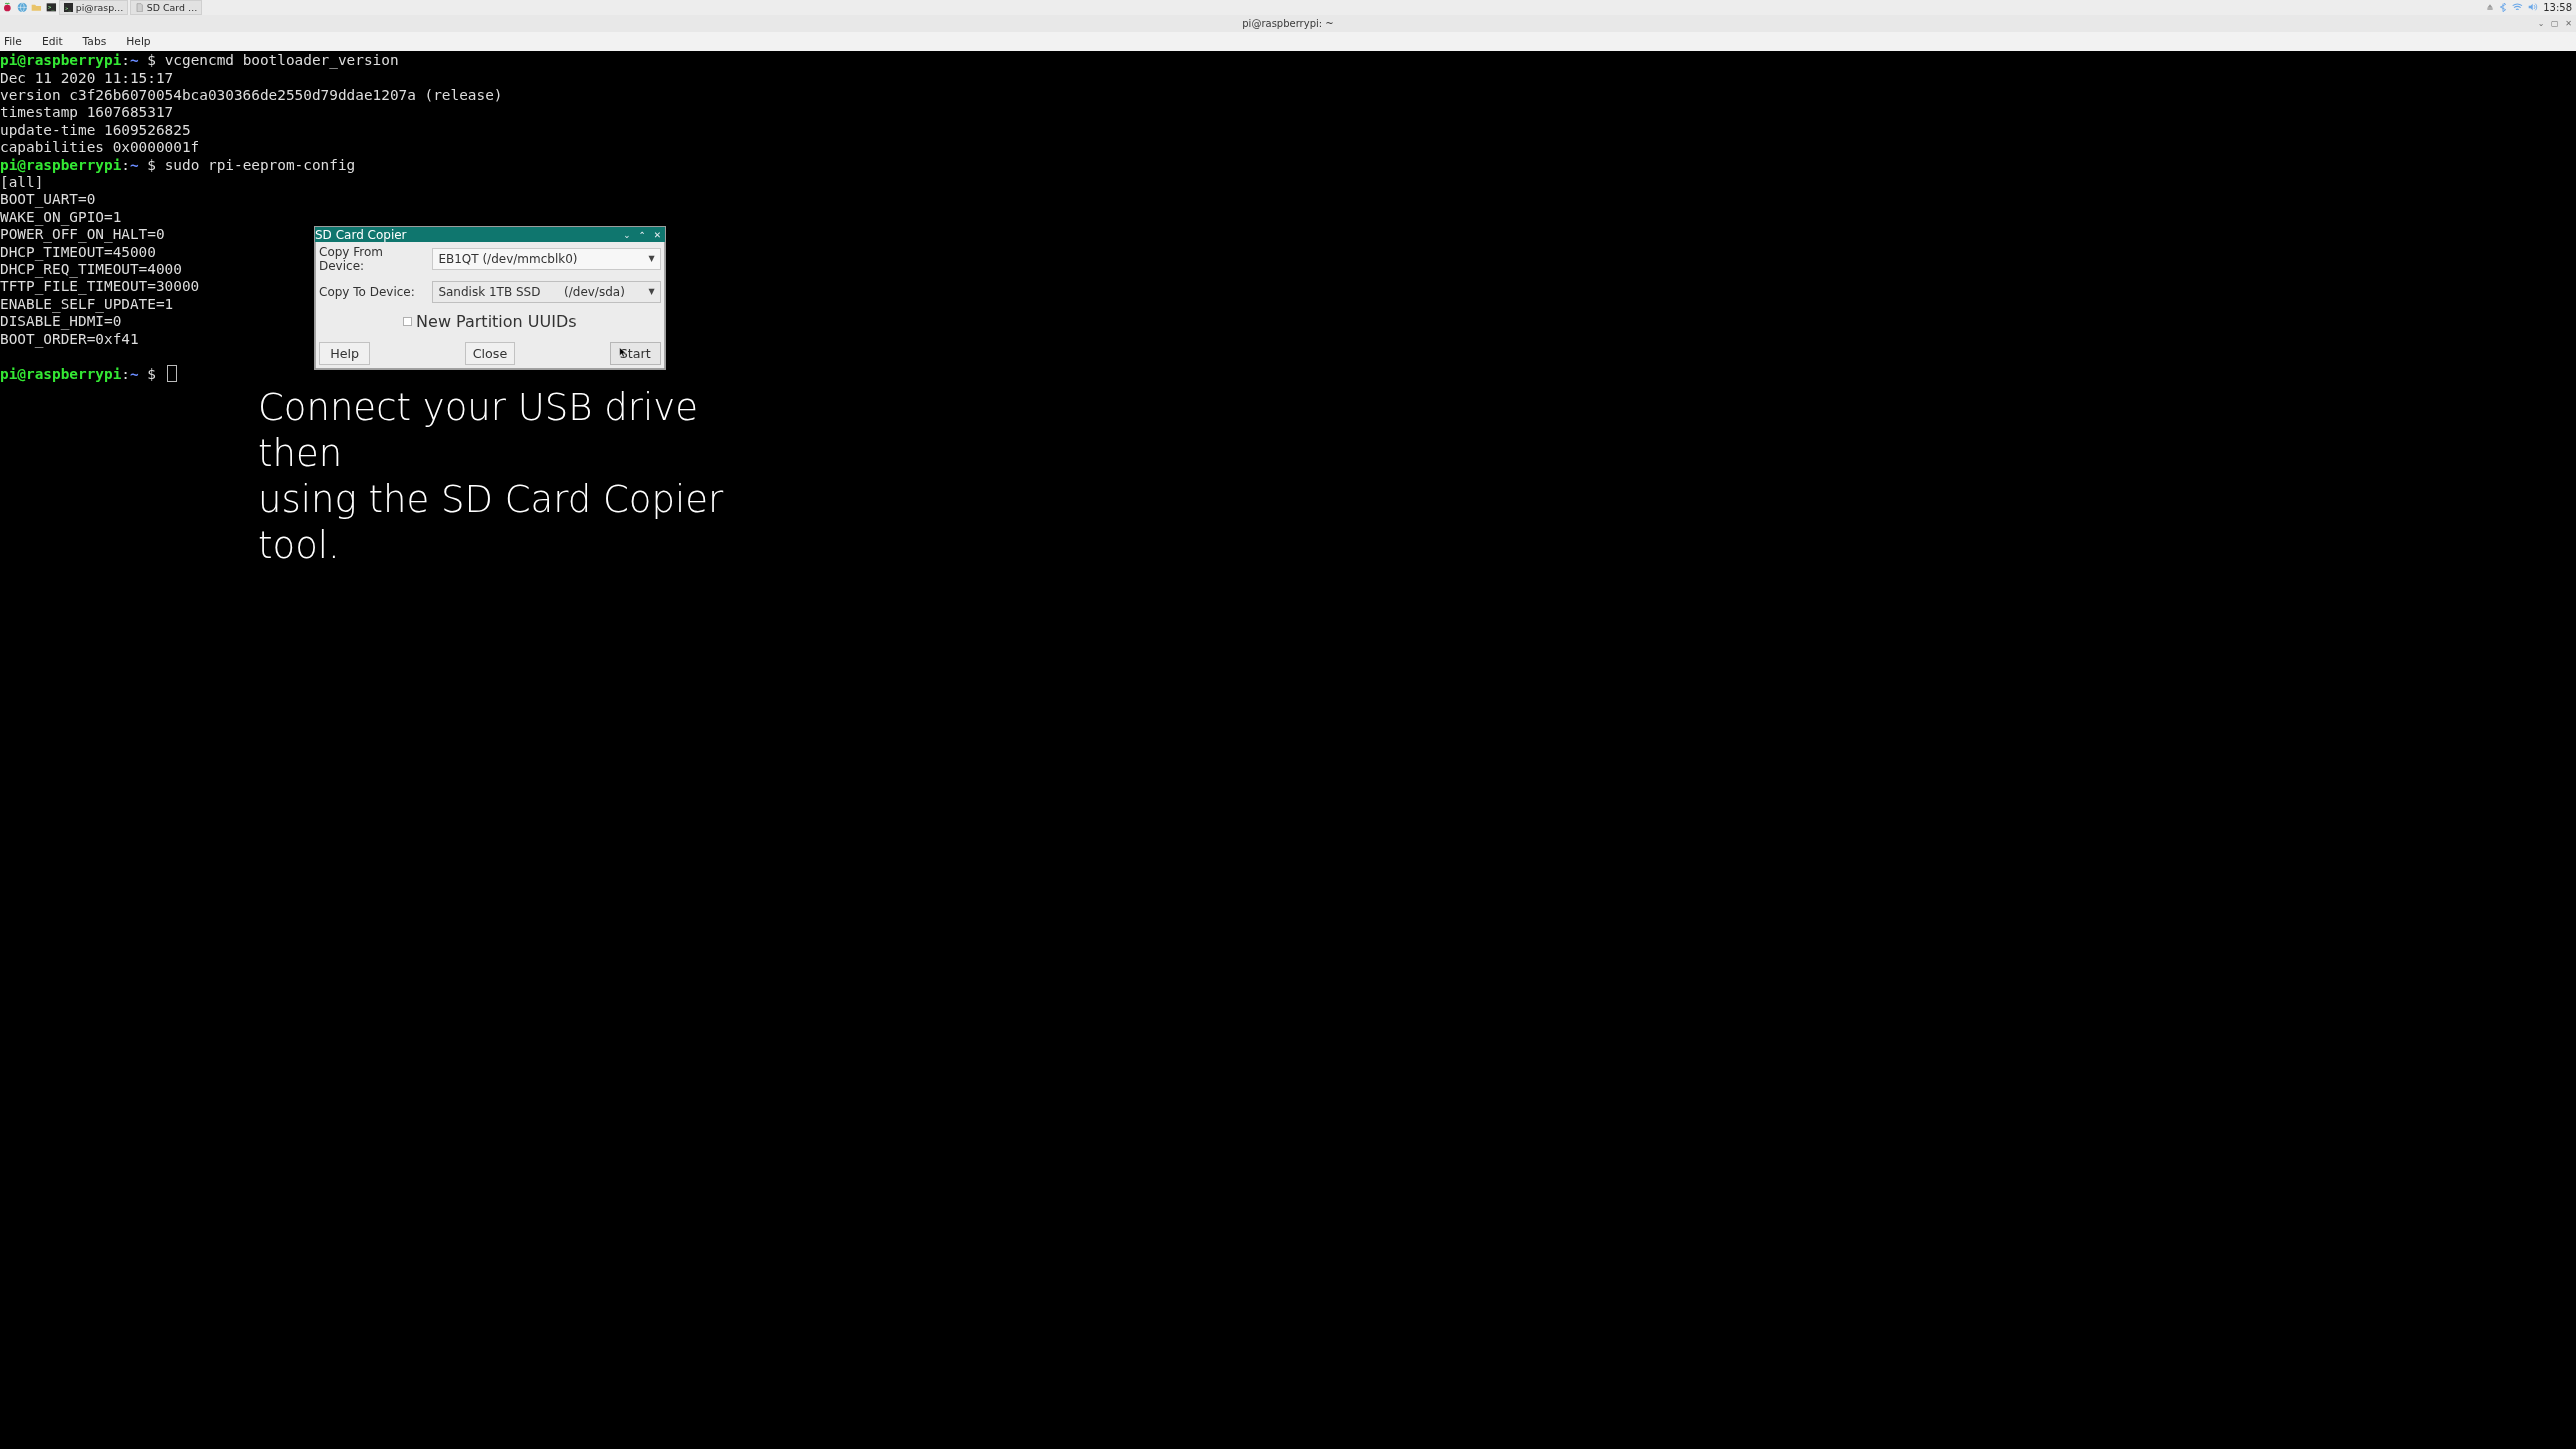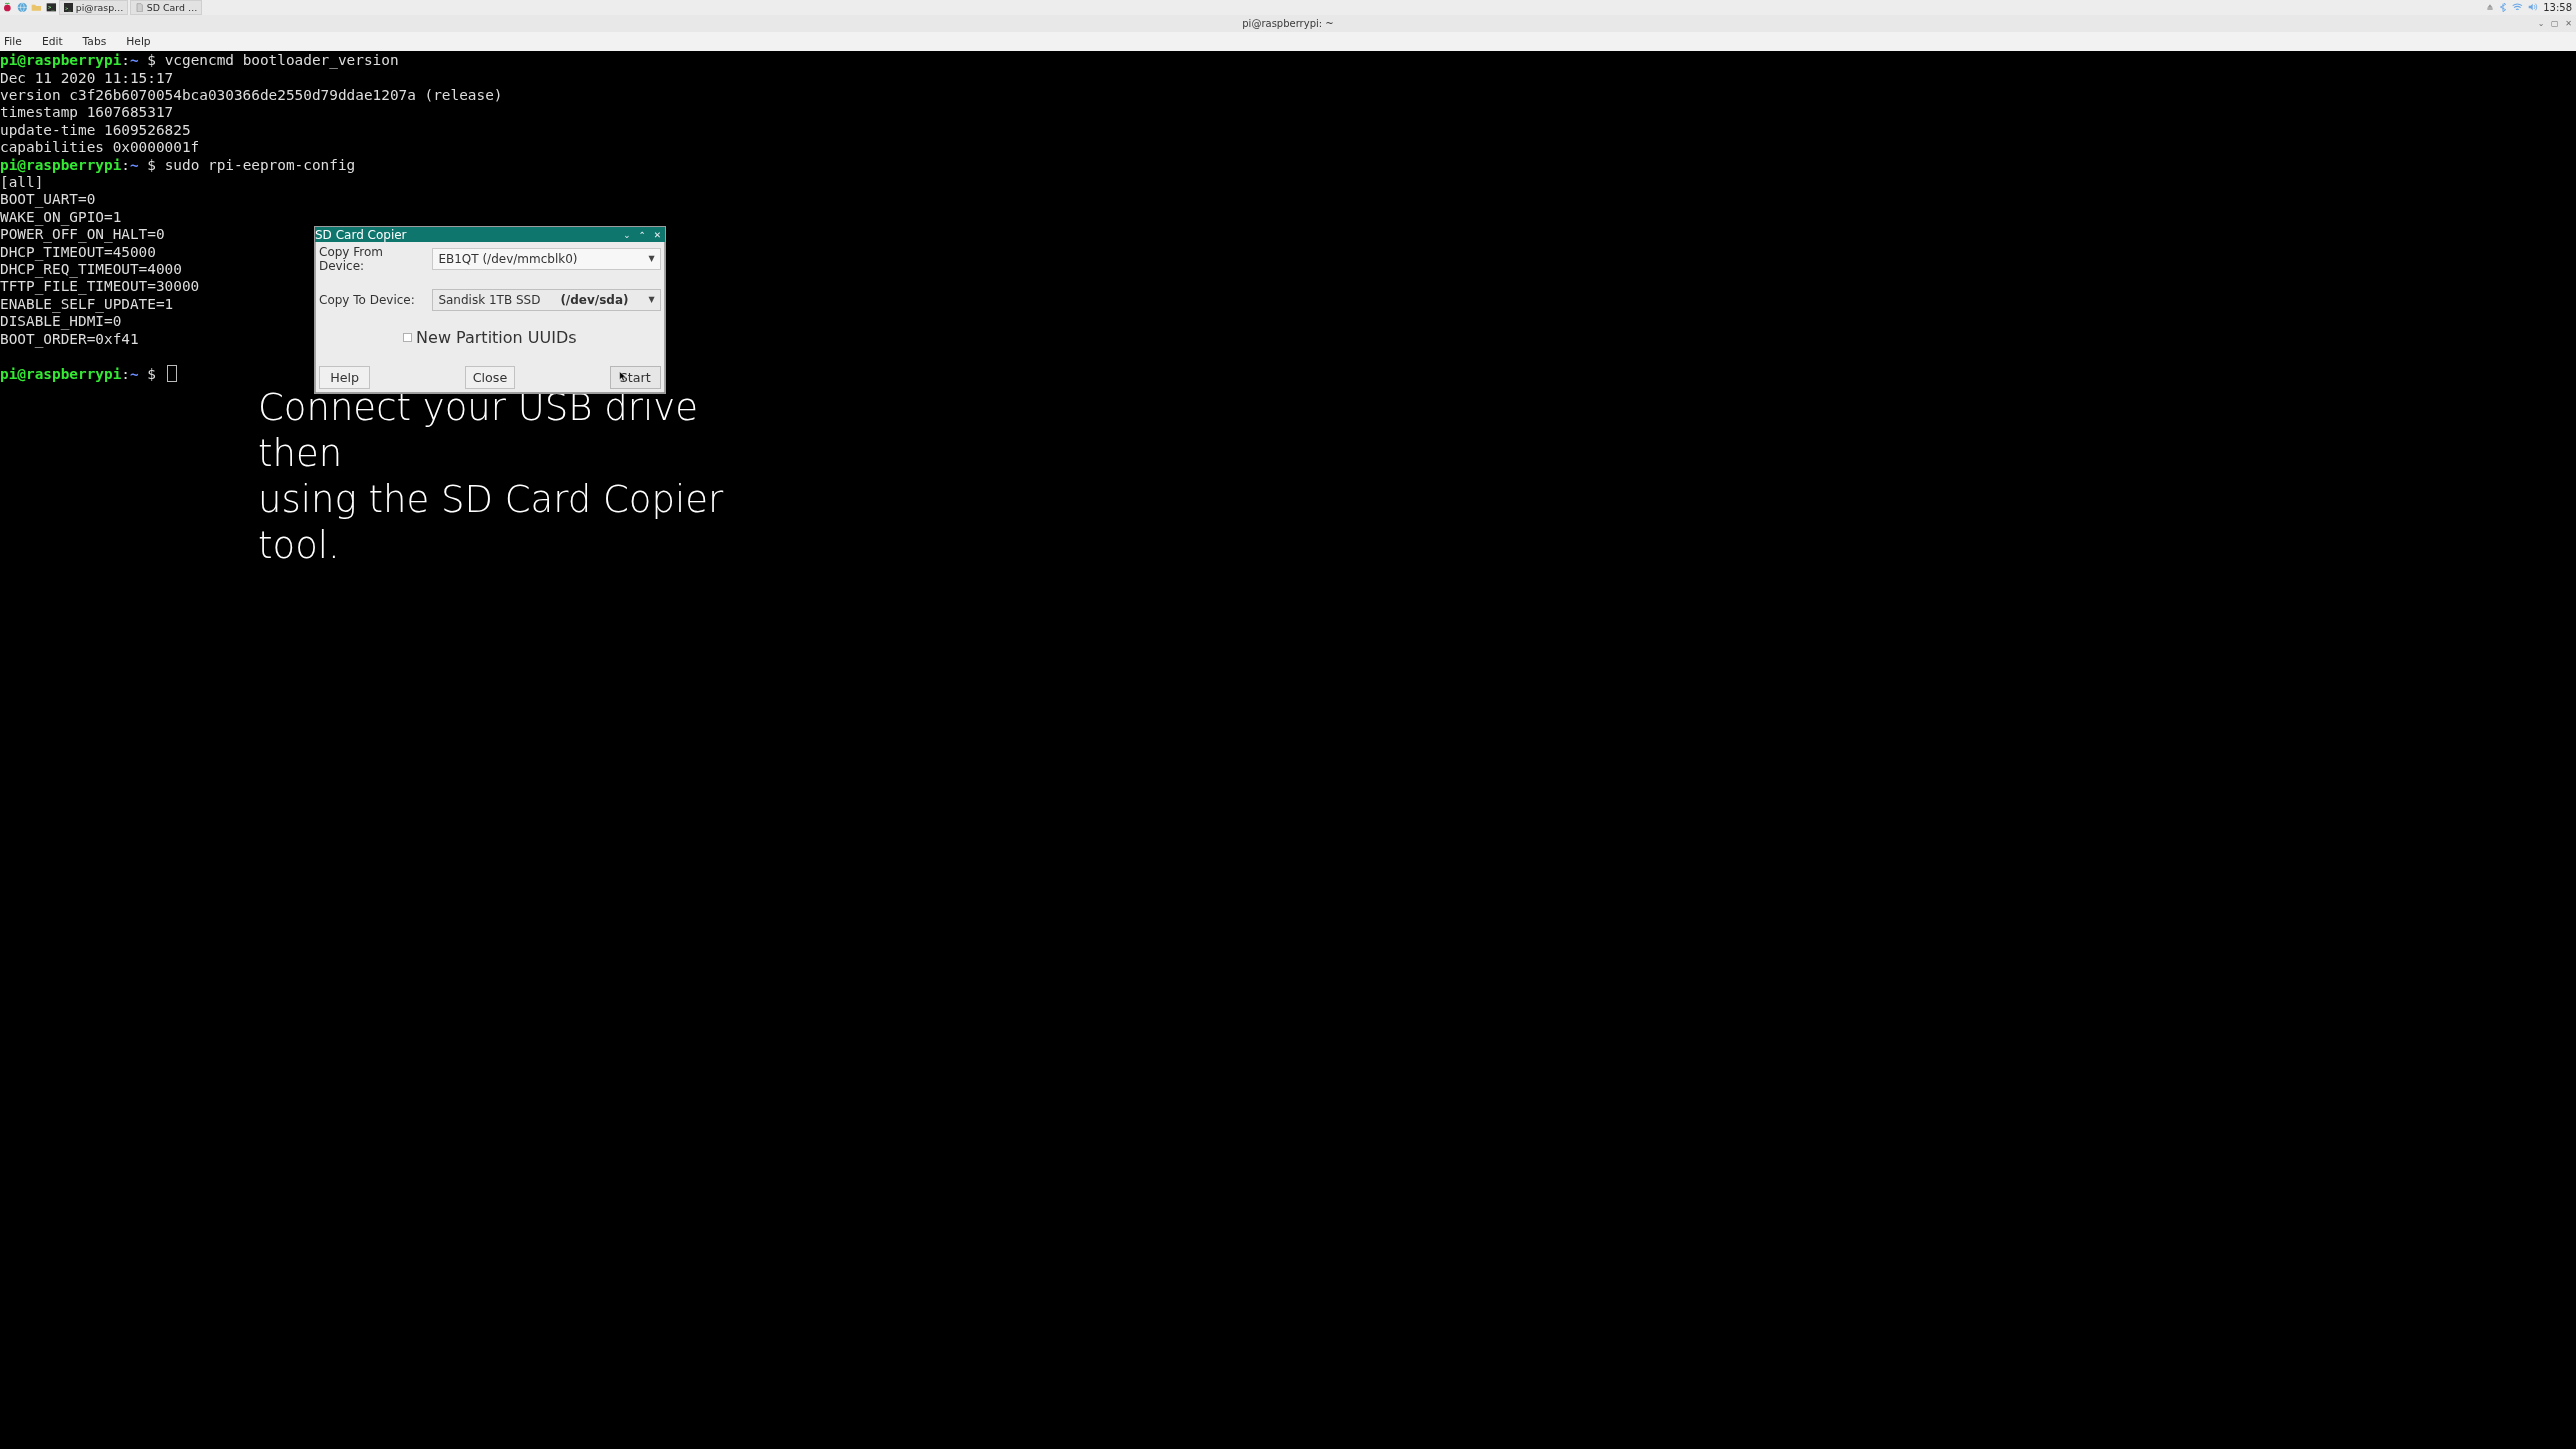--- a/index.html
+++ b/index.html
@@ -145,21 +145,21 @@
     position:absolute;
     right:4px; top:0; bottom:0;
     display:flex; align-items:center; gap:8px;
     color:#e8eef3;
     font-size:8.7px;
   }
   .dialog .dlg-body {
     padding: 2.7px 4px 4px 4px;
     display:flex;
     flex-direction:column;
-    gap:16px;
+    gap:8px;
     border-radius:19px;
   }
   .dlg-row {
     display:flex;
     align-items:center;
     gap:4px;
   }
   .dlg-label {
     width: 109px;
     font-size:12px;
@@ -175,21 +175,21 @@
     justify-content:space-between;
     padding: 0 5.4px;
     font-size:12px;
     color:#333;
   }
   .dlg-combo .arrow { font-size:8px; color:#444;}
   .dlg-combo.raised {
     background:#eaeaea;
     border:0.7px solid #bfbfbf;
   }
-  .dlg-combo .mid { color:#333;font-weight:bold; }
+  .dlg-combo .mid { color:#333; }
   .dlg-check-row {
     display:flex;
     align-items:center;
     justify-content:center;
     gap:4px;
     padding: 1.3px 0;
     font-size:16px;
   }
   .dlg-check-row .chk {
     width:6.7px; height:6.7px;

